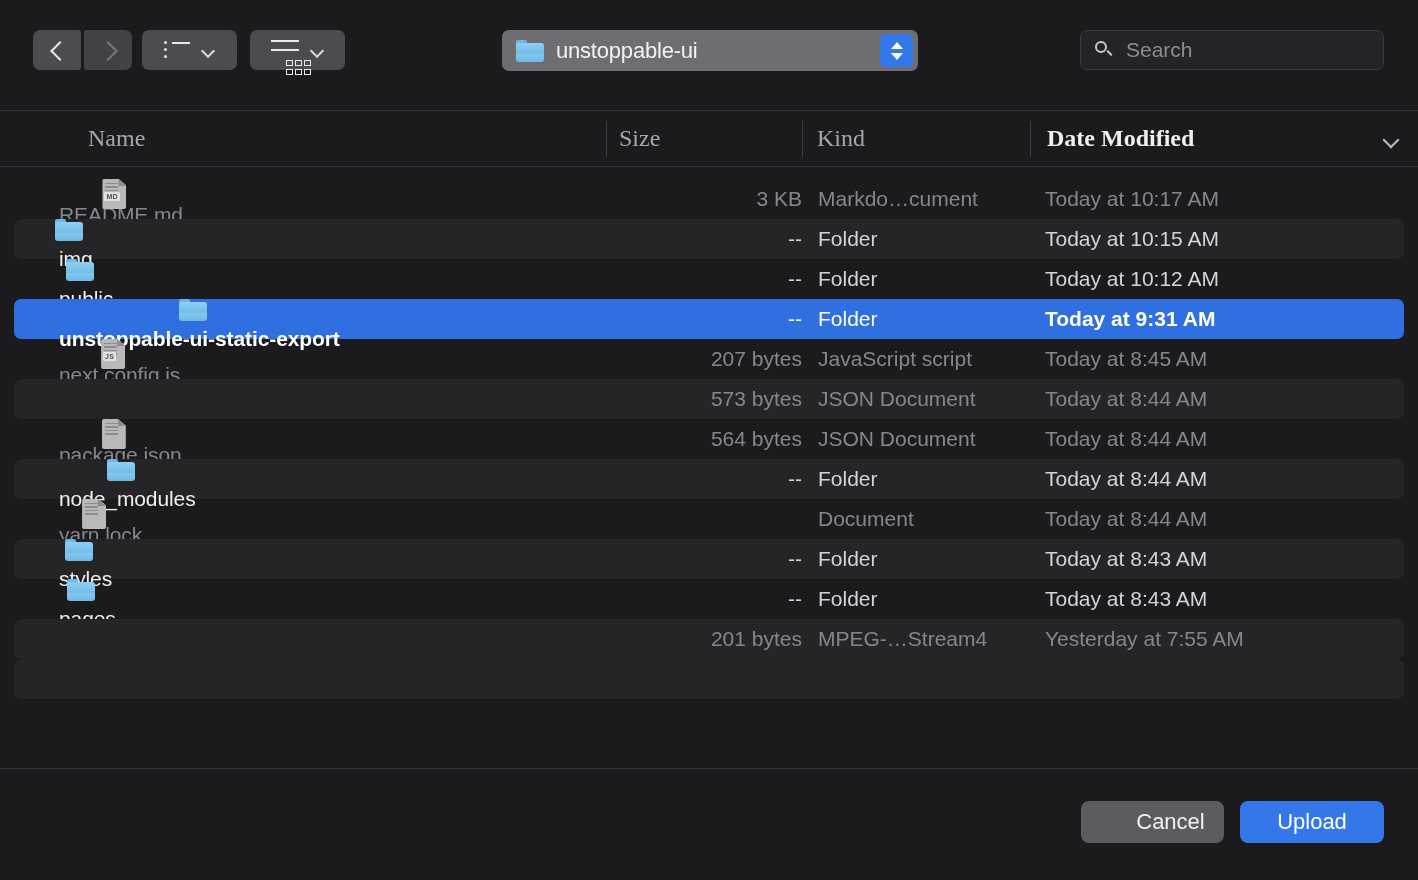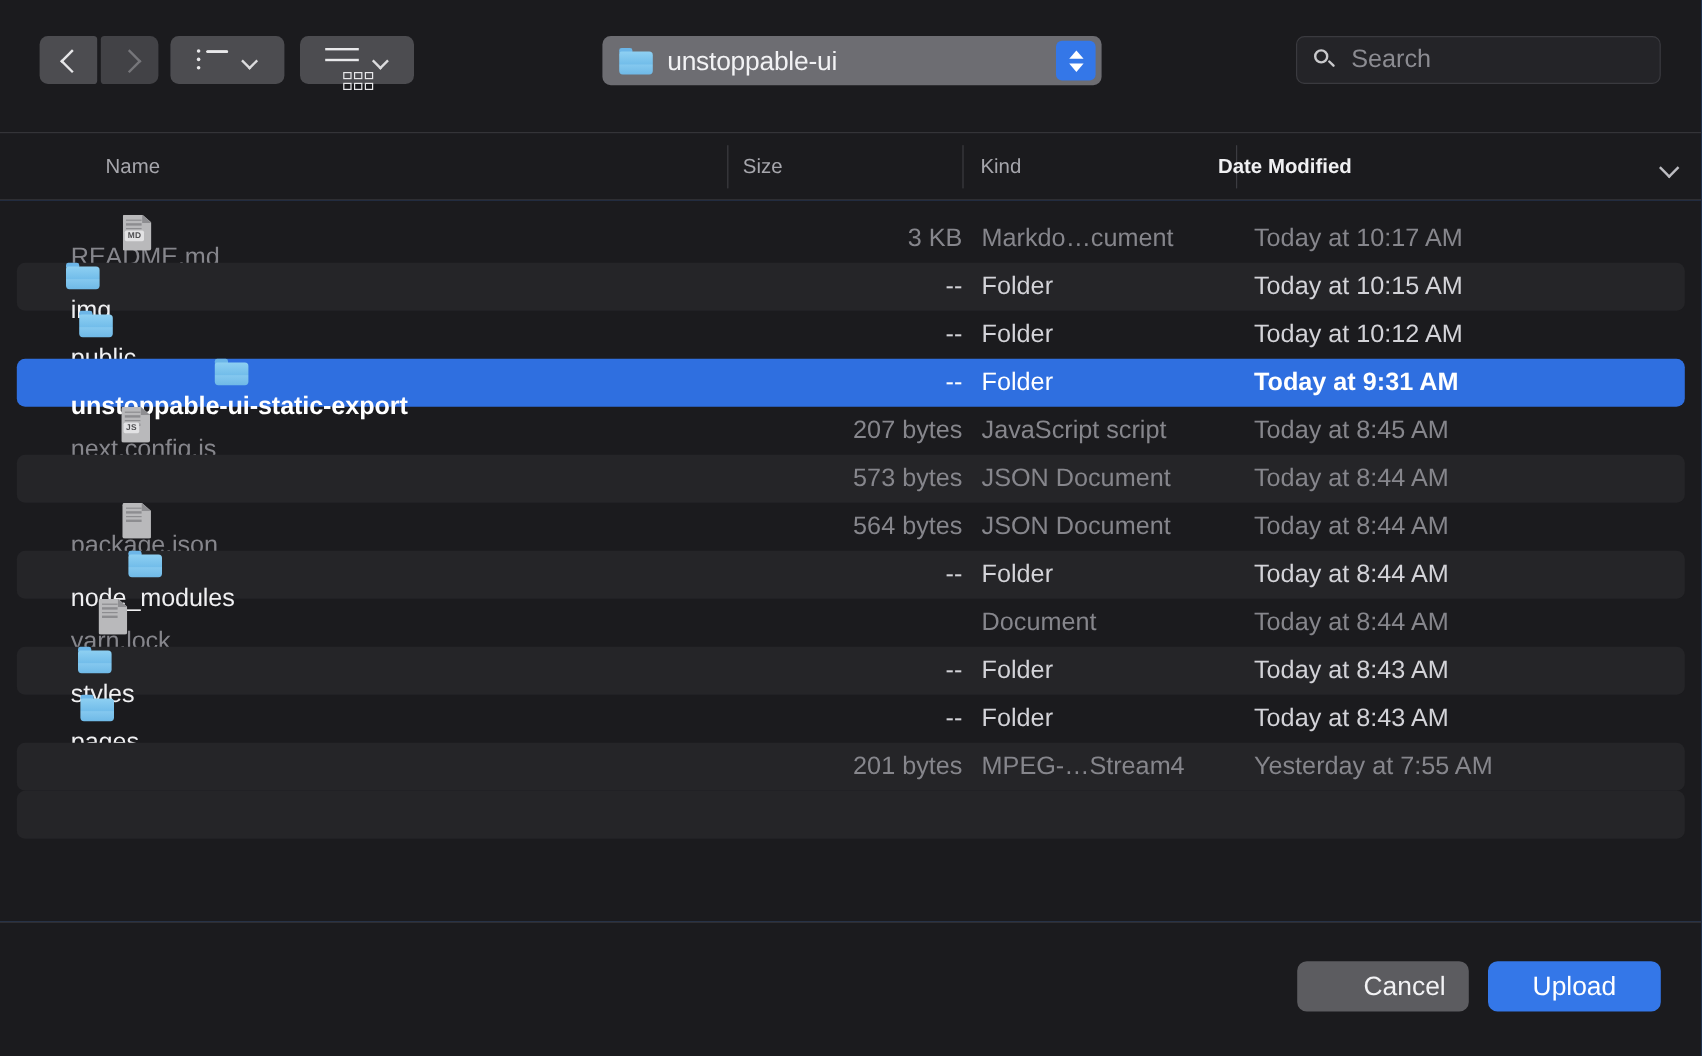--- a/index.html
+++ b/index.html
@@ -13,21 +13,21 @@
     overflow: hidden;
     font-family: "Liberation Sans", "DejaVu Sans", sans-serif;
     -webkit-font-smoothing: antialiased;
     color: #e8e8ea;
   }
 
   .window {
     position: relative;
     width: 1418px;
     height: 880px;
-    background: #3b82f6;
+    background: #0f766e;
     display: flex;
     flex-direction: column;
   }
 
   
   .toolbar {
     position: relative;
     height: 110px;
     flex: 0 0 110px;
     background: #1b1b1e;
@@ -233,22 +233,23 @@
     background: #1b1b1e;
     border-top: 1px solid #343438;
     border-bottom: 1px solid #343438;
     box-sizing: border-box;
   }
   .hdr-cell {
     position: absolute;
     top: 0; height: 100%;
     display: flex;
     align-items: center;
-    font-size: 17px;
+    font-size: 24px;
     color: #a6a6ac;
+    font-family: Liberation Serif, serif;
   }
   .hdr-cell.active { color: #f0f0f2; font-weight: bold; }
   .hdr-sep {
     position: absolute;
     top: 10px;
     width: 1px; height: 36px;
     background: #3c3c41;
   }
   .sort-chev {
     position: absolute;
@@ -495,21 +496,21 @@
     </div>
   </div>
 
   <div class="col-header">
     <div class="hdr-cell" style="left:88px">Name</div>
     <div class="hdr-sep" style="left:606px"></div>
     <div class="hdr-cell" style="left:619px">Size</div>
     <div class="hdr-sep" style="left:802px"></div>
     <div class="hdr-cell" style="left:817px">Kind</div>
     <div class="hdr-sep" style="left:1030px"></div>
-    <div class="hdr-cell active" style="left:1015px">Date Modified</div>
+    <div class="hdr-cell active" style="left:1047px">Date Modified</div>
     <div class="sort-chev"></div>
   </div>
 
   <div class="file-list" id="file-list">
       <div class="row dimmed">
         <div class="cell-name">
           <span class="doc">
             <span class="page"></span>
             <span class="fold"></span>
             <span class="lines">

